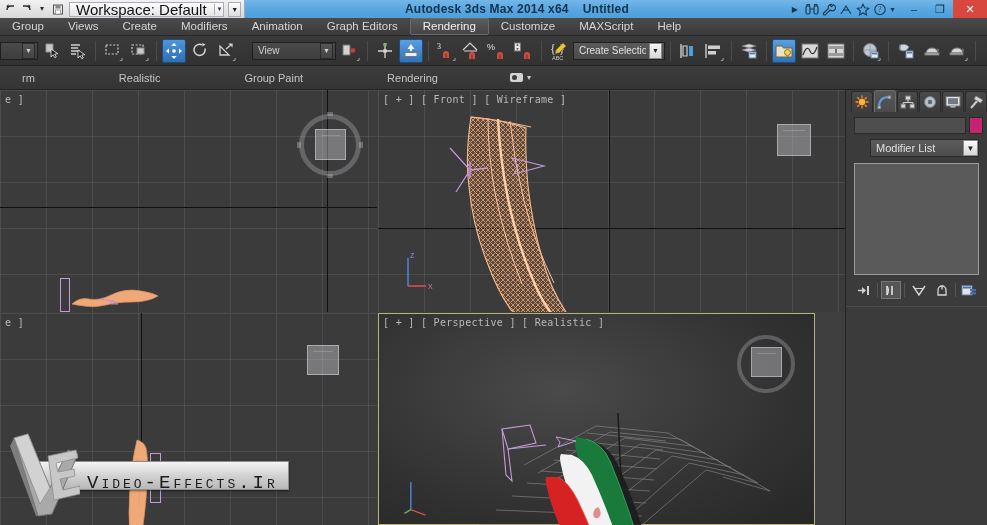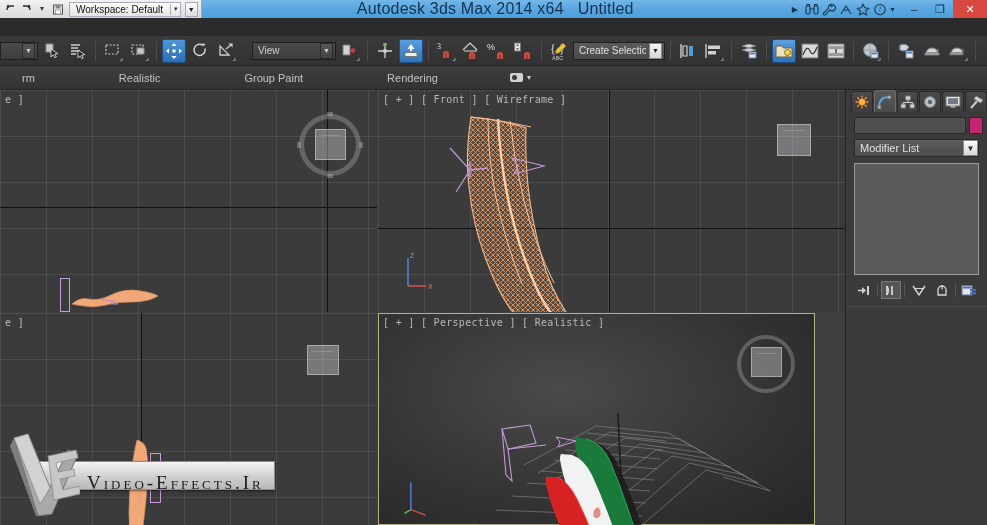--- a/index.html
+++ b/index.html
@@ -28,32 +28,32 @@
   .qat-ico {
     width: 14px; height: 14px; display: inline-flex;
     align-items: center; justify-content: center;
     color: #333; font-size: 10px; line-height: 1;
   }
   .ws-box {
     display: flex; align-items: center; height: 15px;
     border: 1px solid #aab; background: linear-gradient(to bottom,#fdfdfd,#e4e4e4);
     padding: 0 2px; margin-left: 2px;
   }
-  .ws-label { color: #111; font-size: 10px; padding: 0 4px; white-space: nowrap; }
+  .ws-label { color: #111; font-size: 15px; padding: 0 4px; white-space: nowrap; }
   .ws-sep { width: 1px; height: 11px; background: #b0b0b0; margin: 0 3px; }
   .caret { font-size: 7px; color: #333; }
   .ws-drop {
     width: 13px; height: 15px; margin-left: 2px;
     border: 1px solid #aab; background: linear-gradient(to bottom,#fdfdfd,#dcdcdc);
     display: flex; align-items: center; justify-content: center;
     font-size: 7px; color: #222;
   }
   .app-title {
     flex: 1; text-align: center; color: #12324d;
-    font-size: 16px; font-weight: 400; letter-spacing: .2px;
+    font-size: 12px; font-weight: 700; letter-spacing: .2px;
     display: flex; align-items: center; justify-content: center; gap: 14px;
     white-space: nowrap;
   }
   .search-wrap {
     display: flex; align-items: center; height: 16px;
     margin-right: 2px;
   }
   .search-arrow { color:#16374f; font-size: 8px; padding: 0 3px; }
   .search-box {
     width: 150px; height: 14px;
@@ -230,21 +230,21 @@
   }
   .cp-namerow {
     display: flex; align-items: center; height: 18px; margin: 4px 4px 0 8px; gap: 3px;
   }
   .cp-nameinput {
     flex: 1; height: 17px; background: #4e4e4e; border: 1px solid #2a2a2a;
     color: #e3e3e3; font-size: 10px; padding: 0 4px; line-height: 15px;
   }
   .cp-colorswatch { width: 14px; height: 17px; background: #c5246f; border: 1px solid #2a2a2a; }
   .cp-modlist {
-    margin: 5px 8px 0 8px; height: 18px;
+    margin: 5px 8px 0 24px; height: 18px;
     background: linear-gradient(to bottom,#5c5c5c,#4c4c4c);
     border: 1px solid #2a2a2a; display: flex; align-items: center;
     color: #e0e0e0; font-size: 11px; padding-left: 5px;
   }
   .cp-modlist .carr {
     width: 15px; height: 16px; margin-left: auto;
     background: linear-gradient(to bottom,#fbfbfb,#d6d6d6);
     color: #222; border: 1px solid #888;
     display: flex; align-items: center; justify-content: center; font-size: 8px;
   }
@@ -267,21 +267,21 @@
   
   .watermark {
     position: absolute; left: 8px; top: 432px; z-index: 20;
     display: flex; align-items: center;
   }
   .wm-text {
     height: 29px; display: flex; align-items: center;
     padding: 16px 10px 0 52px; margin-left: -46px;
     background: linear-gradient(to bottom,#f4f4f4 0%,#cfcfcf 55%,#b8b8b8 100%);
     border: 1px solid #8d8d8d;
-    font-family: Liberation Serif, serif;
+    font-family: Liberation Mono, monospace;
     font-size: 19px; letter-spacing: 3px; color: #1b1b1b;
     font-variant: small-caps; white-space: nowrap;
     box-shadow: 0 1px 2px rgba(0,0,0,.5);
   }
   .wm-logo { position: relative; width: 72px; height: 86px; z-index: 2; }
 </style>
 </head>
 <body>
 
 <div id="app">
@@ -358,20 +358,32 @@
     </span>
     <span class="tb-ico" style="width:9px;font-size:8px">▾</span>
 
     <div class="wbtns">
       <div class="wbtn">–</div>
       <div class="wbtn">❐</div>
       <div class="wbtn close">✕</div>
     </div>
   </div>
 
+  <div class="menubar">
+    <div class="menu-item">Group</div>
+    <div class="menu-item">Views</div>
+    <div class="menu-item">Create</div>
+    <div class="menu-item">Modifiers</div>
+    <div class="menu-item">Animation</div>
+    <div class="menu-item">Graph Editors</div>
+    <div class="menu-item active">Rendering</div>
+    <div class="menu-item">Customize</div>
+    <div class="menu-item">MAXScript</div>
+    <div class="menu-item">Help</div>
+  </div>
 
   <div class="toolbar">
 
     <div class="combo" style="width:38px">
       <span class="cv"></span>
       <span class="carr">▼</span>
     </div>
 
     <div class="tbtn">
       <svg width="18" height="18" viewBox="0 0 18 18">

